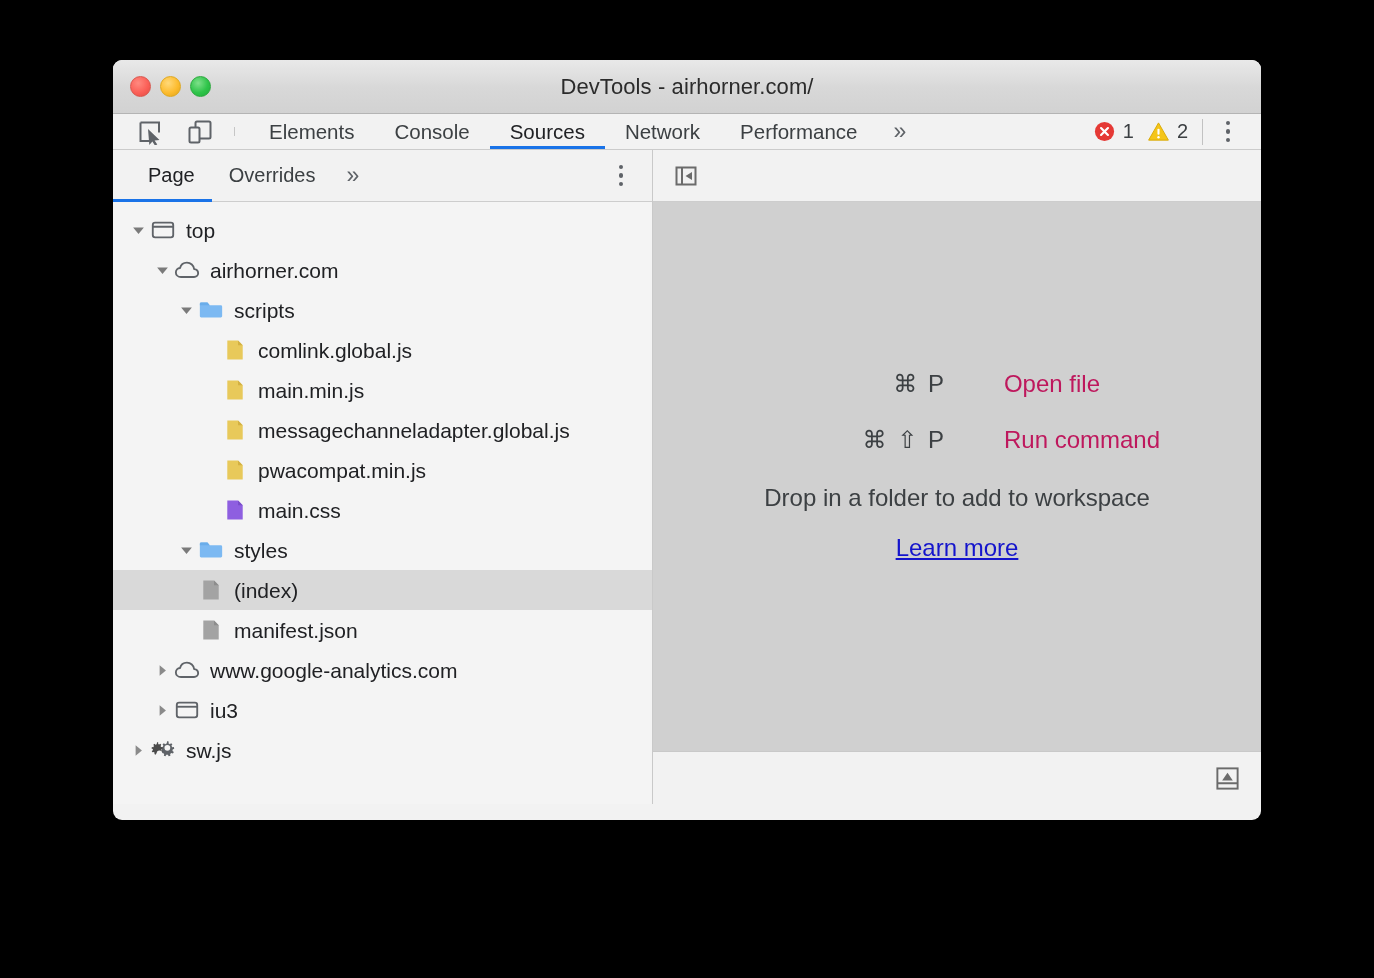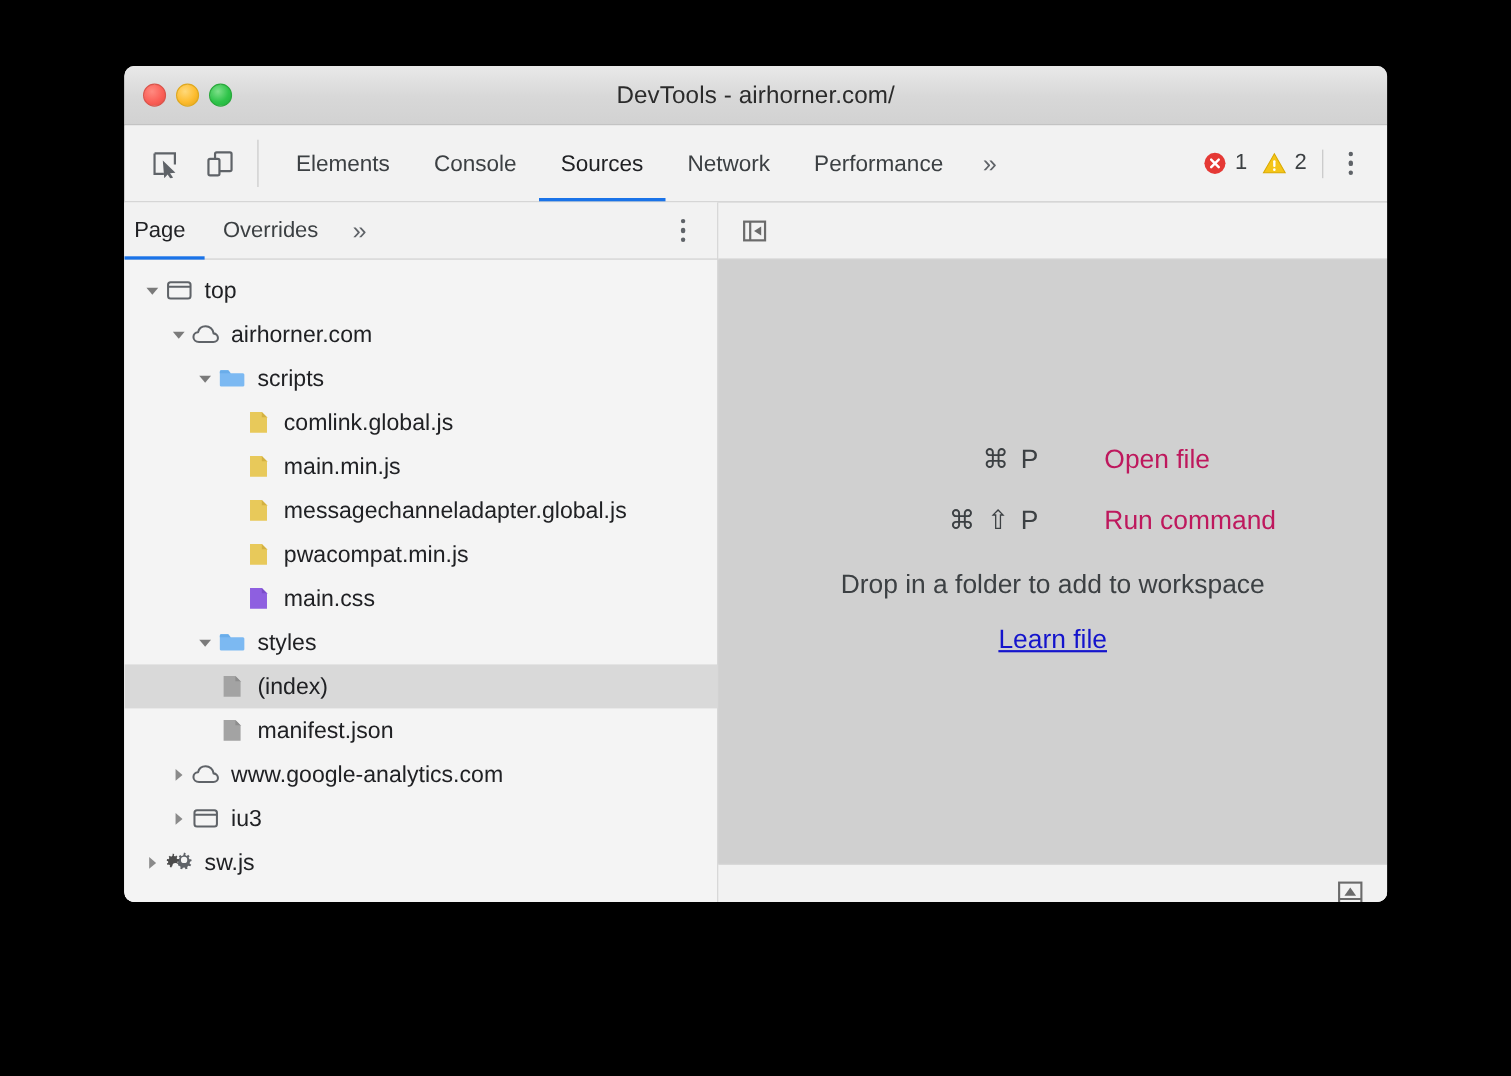--- a/index.html
+++ b/index.html
@@ -57,21 +57,21 @@
     text-align: center;
     font-size: 22px;
     color: #2b2b2b;
     letter-spacing: 0.1px;
     font-family: "Liberation Sans", sans-serif;
   }
 
   
   #devtools-toolbar {
     position: relative;
-    height: 70px;
+    height: 36px;
     background: #f2f2f2;
     border-bottom: 1px solid #cbcbcb;
     display: flex;
     align-items: stretch;
     box-sizing: border-box;
   }
   .tb-icons {
     display: flex;
     align-items: center;
     padding-left: 19px;
@@ -174,21 +174,21 @@
   .nav-tab {
     position: relative;
     display: flex;
     align-items: center;
     padding: 0 17px;
     font-size: 20px;
     color: #3c4043;
     cursor: pointer;
     white-space: nowrap;
   }
-  .nav-tab:first-child { padding-left: 9px; }
+  .nav-tab:first-child { padding-left: 35px; }
   .nav-tab.active { color: #202124; }
   .nav-tab.active::after {
     content: "";
     position: absolute;
     left: 0; right: 0; bottom: -1px;
     height: 3px;
     background: var(--accent, #1a73e8);
   }
   .nav-tab.more { font-size: 23px; color: #5f6368; padding: 0 14px; }
   .nav-kebab-wrap { margin-left: auto; display: flex; align-items: center; padding-right: 12px; }
@@ -615,21 +615,21 @@
           <div class="shortcut-row">
             <span class="sc-keys">⌘ P</span>
             <span class="sc-desc">Open file</span>
           </div>
           <div class="shortcut-row">
             <span class="sc-keys">⌘ ⇧ P</span>
             <span class="sc-desc">Run command</span>
           </div>
         </div>
         <div class="drop-hint">Drop in a folder to add to workspace</div>
-        <a class="learn-more">Learn file</a>
+        <a class="learn-more">Learn more</a>
       </div>
 
       <div id="editor-footer">
         <div class="drawer-btn">
           <svg width="27" height="27" viewBox="0 0 28 28">
             <rect x="3.5" y="3.5" width="21" height="21" fill="none" stroke="#6b6b6b" stroke-width="2"></rect>
             <line x1="3.5" y1="19" x2="24.5" y2="19" stroke="#6b6b6b" stroke-width="2"></line>
             <path d="M14 8 L19.5 16 L8.5 16 Z" fill="#6b6b6b"></path>
           </svg>
         </div>

